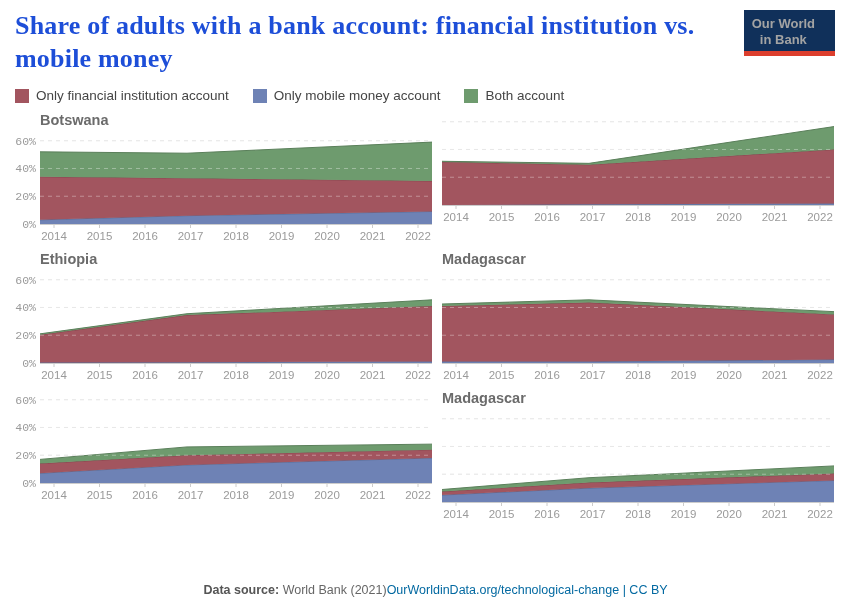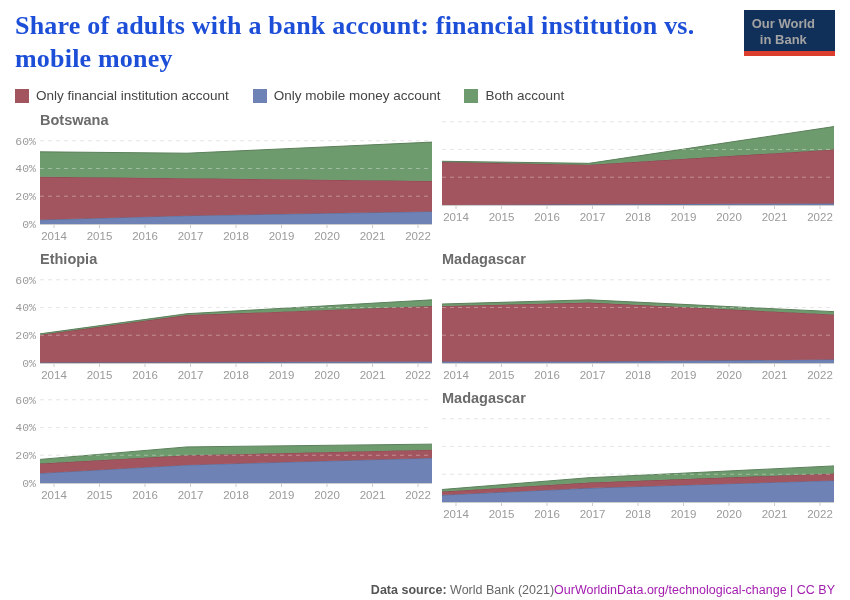--- a/index.html
+++ b/index.html
@@ -11,23 +11,23 @@
   .legend{display:flex;align-items:center;margin-top:13px;gap:24px;}
   .legend-item{display:flex;align-items:center;gap:7px;font-size:13.5px;color:#454545;}
   .swatch{width:14px;height:14px;display:inline-block;}
   .charts{margin-top:9px;display:grid;grid-template-columns:417px 393px;column-gap:10px;row-gap:7px;}
   .chart-title{font-size:14.5px;font-weight:700;color:#6b6b6b;margin-bottom:3px;}
   .chart-cell.left .chart-title{margin-left:25px;}
   .plot-row{display:flex;align-items:flex-start;}
   .gutter{position:relative;width:25px;height:93px;flex:0 0 25px;}
   .gutter span{position:absolute;right:4px;font-size:11.5px;color:#9a9a9a;line-height:1;font-family:Liberation Mono, monospace;}
   svg{display:block;}
-  .footer{position:absolute;left:15px;right:15px;bottom:13px;display:flex;justify-content:flex-end;font-size:12.5px;color:#666;margin-left:21px;}
+  .footer{position:absolute;left:15px;right:15px;bottom:13px;display:flex;justify-content:center;font-size:12.5px;color:#666;margin-left:21px;}
   .footer .src-label{font-weight:700;color:#555;}
-  .footer .right{color:#a21caf;cursor:pointer;}
+  .footer .right{color:#0369a1;cursor:pointer;}
 </style>
 </head>
 <body>
 
 <div class="page">
   <div class="title">Share of adults with a bank account: financial institution vs. mobile money</div>
   <div class="logo">
     <div>Our World</div>
     <div>in Bank</div>
   </div>

